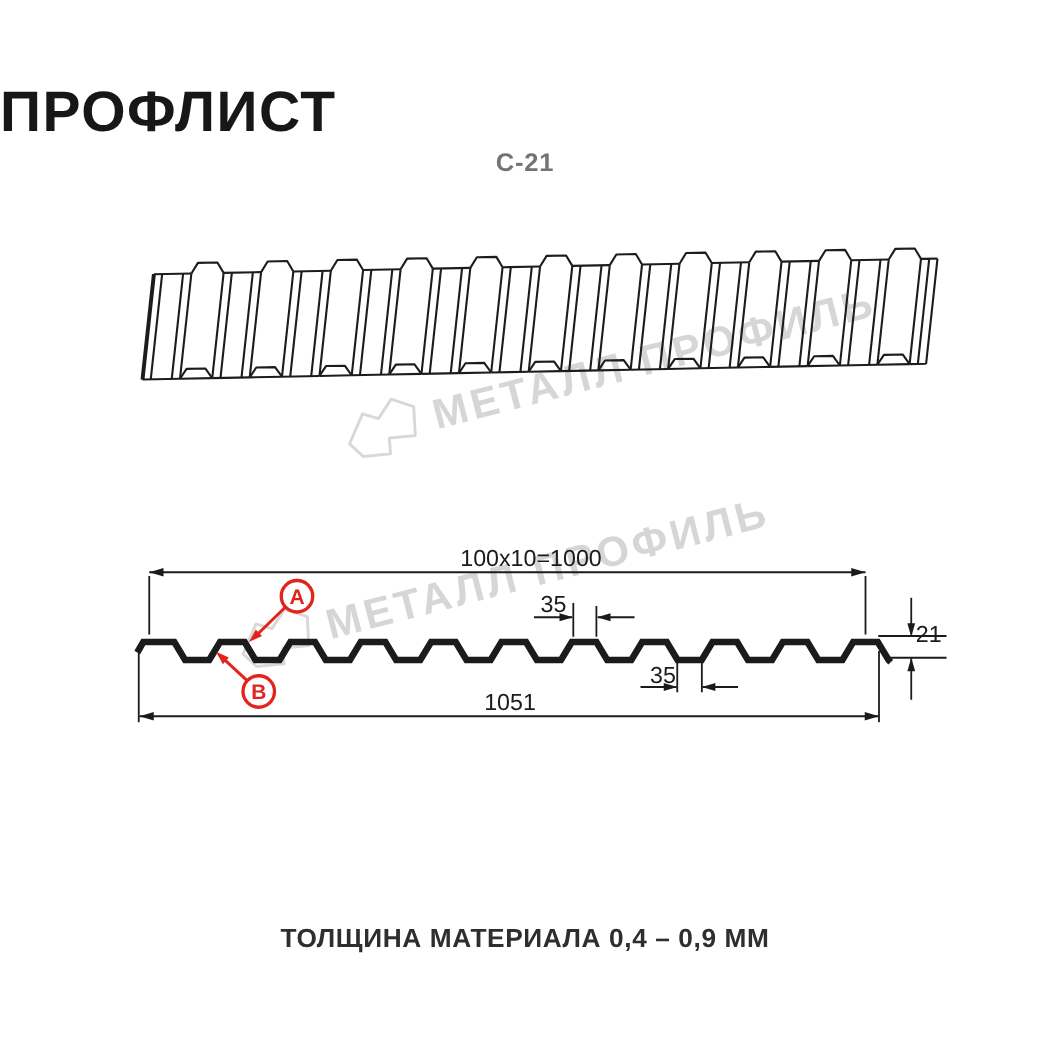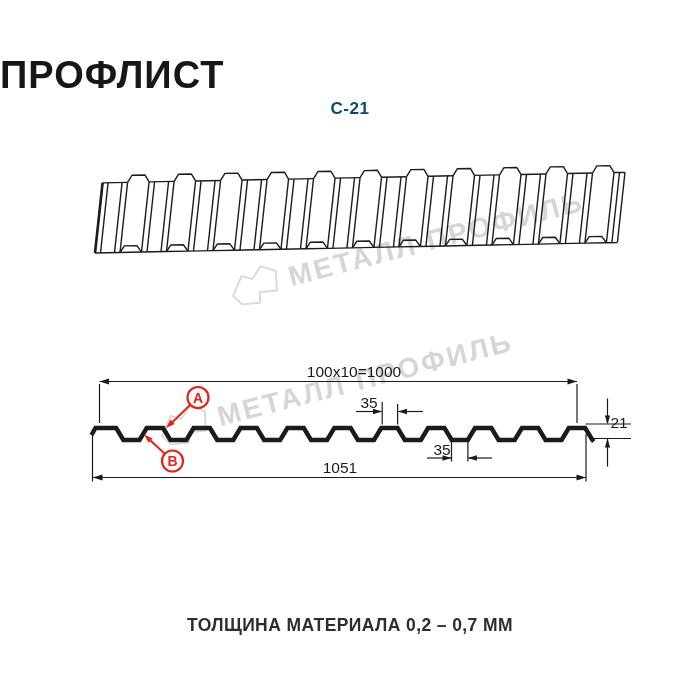--- a/index.html
+++ b/index.html
@@ -6,21 +6,21 @@
   body{
     width:700px;height:700px;background:#ffffff;position:relative;overflow:hidden;
     font-family:"Liberation Sans", sans-serif;
   }
   .title{
     position:absolute;left:0;right:0;top:56px;
     font-size:38px;font-weight:700;letter-spacing:1px;color:#171717;line-height:1;
   }
   .subtitle{
     position:absolute;left:0;right:0;top:100px;text-align:center;
-    font-size:17px;font-weight:600;letter-spacing:.5px;color:#0c4a6e;line-height:1;
+    font-size:17px;font-weight:600;letter-spacing:.5px;color:#737373;line-height:1;
   }
   .footer-note{
     position:absolute;left:0;right:0;top:617px;text-align:center;
     font-size:17.5px;font-weight:600;letter-spacing:.4px;color:#2e2e2e;line-height:1;
   }
   .watermark{
     position:absolute;height:42px;display:flex;align-items:center;gap:8px;
     transform:rotate(-14.5deg);transform-origin:left center;z-index:1;pointer-events:none;
   }
   .wm-text{
@@ -160,13 +160,13 @@
     </g>
     <g>
       <circle cx="172.5" cy="461" r="10.5" fill="none" stroke="#e3241b" stroke-width="2.2"></circle>
       <text class="marker-letter" x="172.5" y="466" text-anchor="middle">B</text>
       <path d="M164.8,453.8 L148,438.3" stroke="#e3241b" stroke-width="2" fill="none"></path>
       <polygon points="144,434.5 152.6,438.4 148.6,442.8" fill="#e3241b"></polygon>
     </g>
   </g>
 </svg>
 
-<div class="footer-note">ТОЛЩИНА МАТЕРИАЛА 0,2 – 0,7 ММ</div>
+<div class="footer-note">ТОЛЩИНА МАТЕРИАЛА 0,4 – 0,9 ММ</div>
 
 </body></html>

